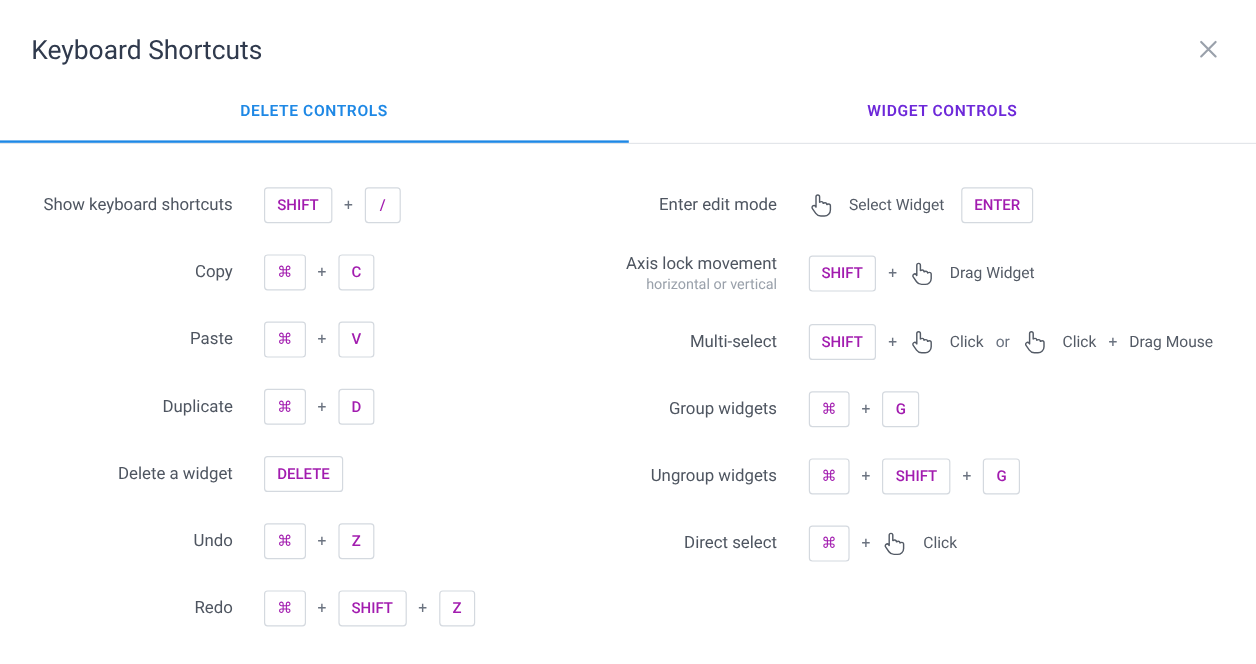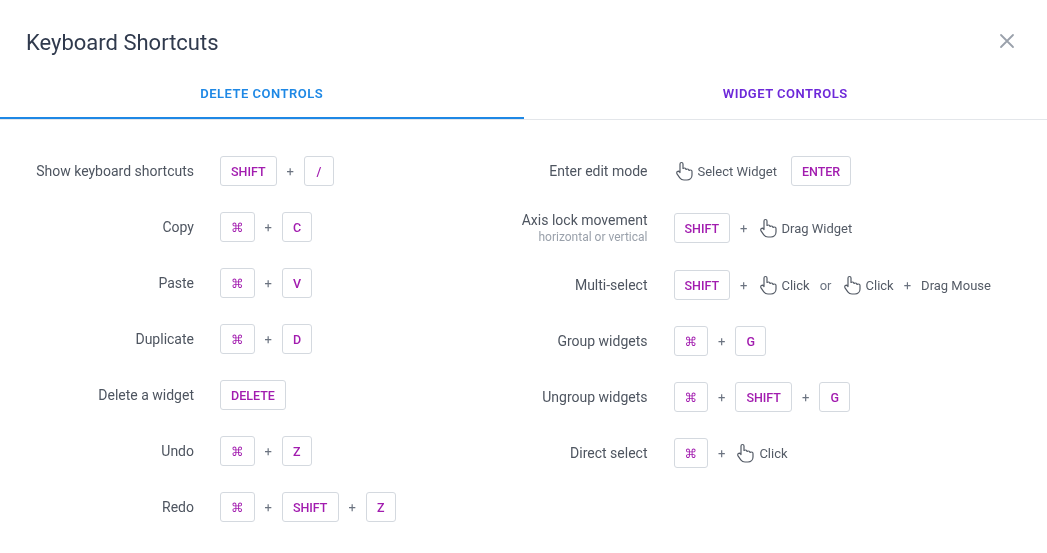--- a/index.html
+++ b/index.html
@@ -119,21 +119,21 @@
     font-weight: 500;
   }
   .plus, .or {
     margin: 0 10px;
     font-size: 13px;
     color: #6b7380;
   }
   .action {
     display: inline-flex;
     align-items: center;
-    gap: 4px;
+    gap: 14px;
     font-size: 13px;
     color: #545b66;
     white-space: nowrap;
   }
   .action svg { flex-shrink: 0; }
 </style>
 </head>
 <body>
 
 <svg width="0" height="0" style="position:absolute">

